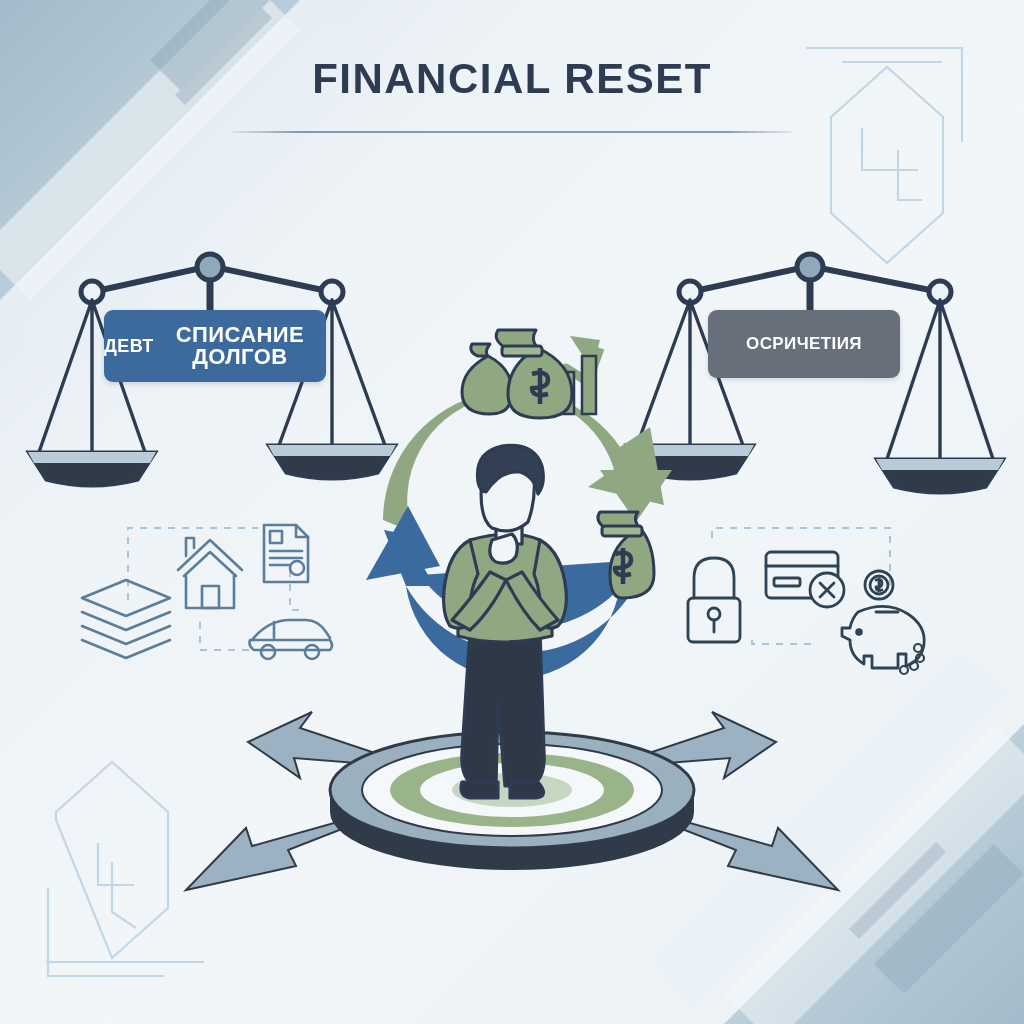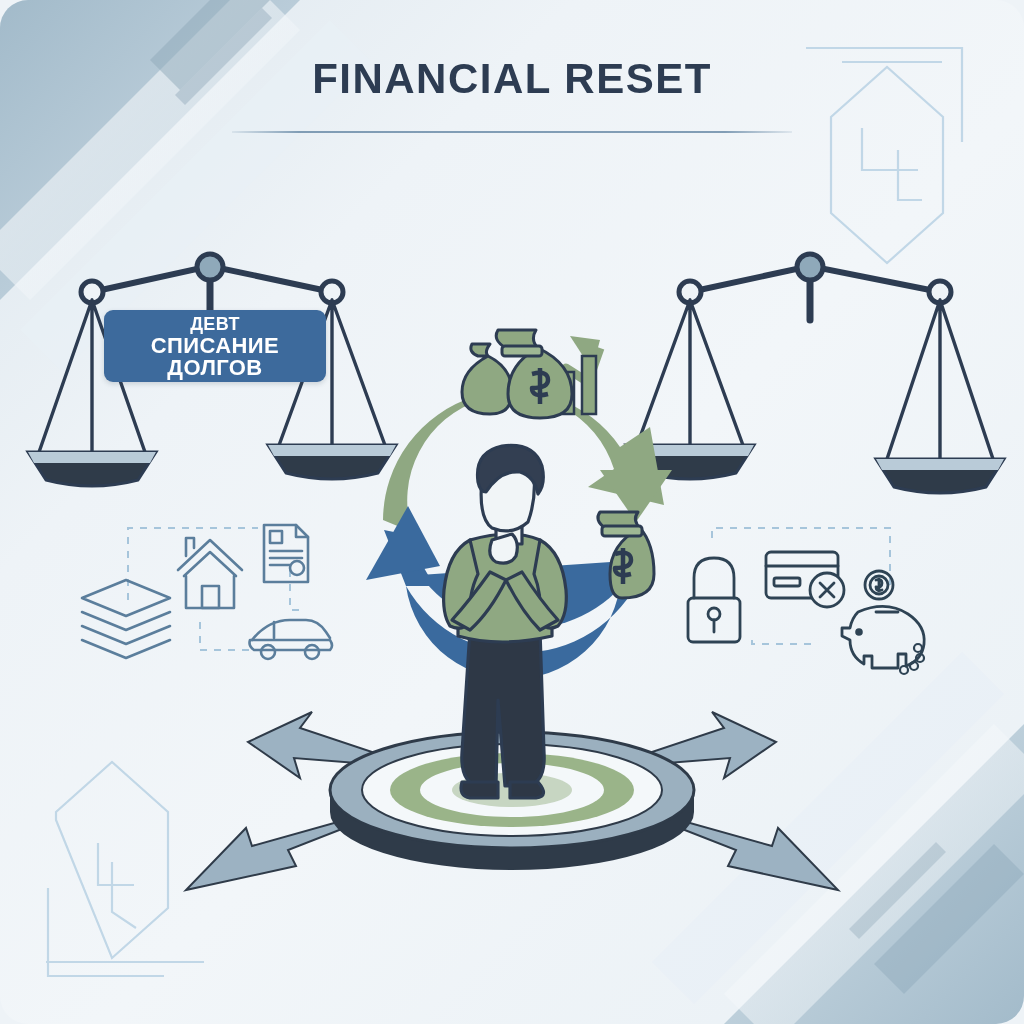--- a/index.html
+++ b/index.html
@@ -2,35 +2,35 @@
 <html><head>
 <meta charset="utf-8">
 <style>
   html,body{margin:0;padding:0;}
   body{
     width:1024px;height:1024px;overflow:hidden;
     font-family:"Liberation Sans", sans-serif;
     background:#eef3f7;
   }
   #stage{position:relative;width:1024px;height:1024px;overflow:hidden;
-    background:linear-gradient(135deg,#dde7ee 0%,#eef3f7 28%,#f2f6f9 55%,#e9f0f5 100%);border-radius:28px;}
+    background:linear-gradient(135deg,#dde7ee 0%,#eef3f7 28%,#f2f6f9 55%,#e9f0f5 100%);}
   .svg-layer{position:absolute;left:0;top:0;}
 
   
   #title-block{position:absolute;left:0;top:58px;width:1024px;text-align:center;}
   #page-title{
     font-size:42px;font-weight:bold;letter-spacing:1.5px;
     color:#2d3c52;line-height:1;margin:0;
     font-family:"Liberation Sans", sans-serif;
   }
   #title-rule{position:absolute;left:232px;top:131px;width:560px;height:2px;
     background:linear-gradient(90deg,rgba(125,155,180,.15),rgba(110,142,170,.85) 12%,rgba(110,142,170,.85) 88%,rgba(125,155,180,.15));}
 
   
-  .plaque{position:absolute;border-radius:9px;display:flex;flex-direction:column;
+  .plaque{position:absolute;border-radius:9px;display:flex;
     align-items:center;justify-content:center;color:#ffffff;text-align:center;
     font-weight:bold;letter-spacing:.4px;box-shadow:0 2px 5px rgba(40,60,80,.18);}
   #plaque-left{left:104px;top:310px;width:222px;height:72px;background:#3d6a9c;}
   #plaque-left .l1{font-size:18px;line-height:21px;}
   #plaque-left .l2{font-size:22px;line-height:22px;}
   #plaque-right{left:708px;top:310px;width:192px;height:68px;background:#676f7a;}
   #plaque-right .l1{font-size:17px;line-height:20px;}
 </style>
 </head>
 <body>
@@ -129,20 +129,23 @@
         <path d="M 876 459 L 1004 459 L 986 487 Q 940 499 894 487 Z" fill="#2f3b49" stroke="#2d3c52" stroke-width="3"></path>
         <path d="M 876 459 L 1004 459 L 998 470 L 882 470 Z" fill="#b9cbd8" stroke="none"></path>
       </g>
     </g>
   </svg>
 
   <div class="plaque" id="plaque-left">
     <span class="l1">ДЕВТ</span>
     <span class="l2">СПИСАНИЕ ДОЛГОВ</span>
   </div>
+  <div class="plaque" id="plaque-right">
+    <span class="l1">ОСРИЧЕТIИЯ</span>
+  </div>
 
   <svg class="svg-layer" width="1024" height="1024" viewBox="0 0 1024 1024">
 
     <g stroke="#9fc0d8" stroke-width="2" fill="none" stroke-dasharray="7 7" opacity=".9">
       <polyline points="128,600 128,528 258,528"></polyline>
       <polyline points="200,622 200,650 262,650"></polyline>
       <polyline points="290,570 290,610 300,610"></polyline>
     </g>
 
     <g stroke="#5b7e9c" stroke-width="2.6" fill="none" stroke-linejoin="round" stroke-linecap="round">

